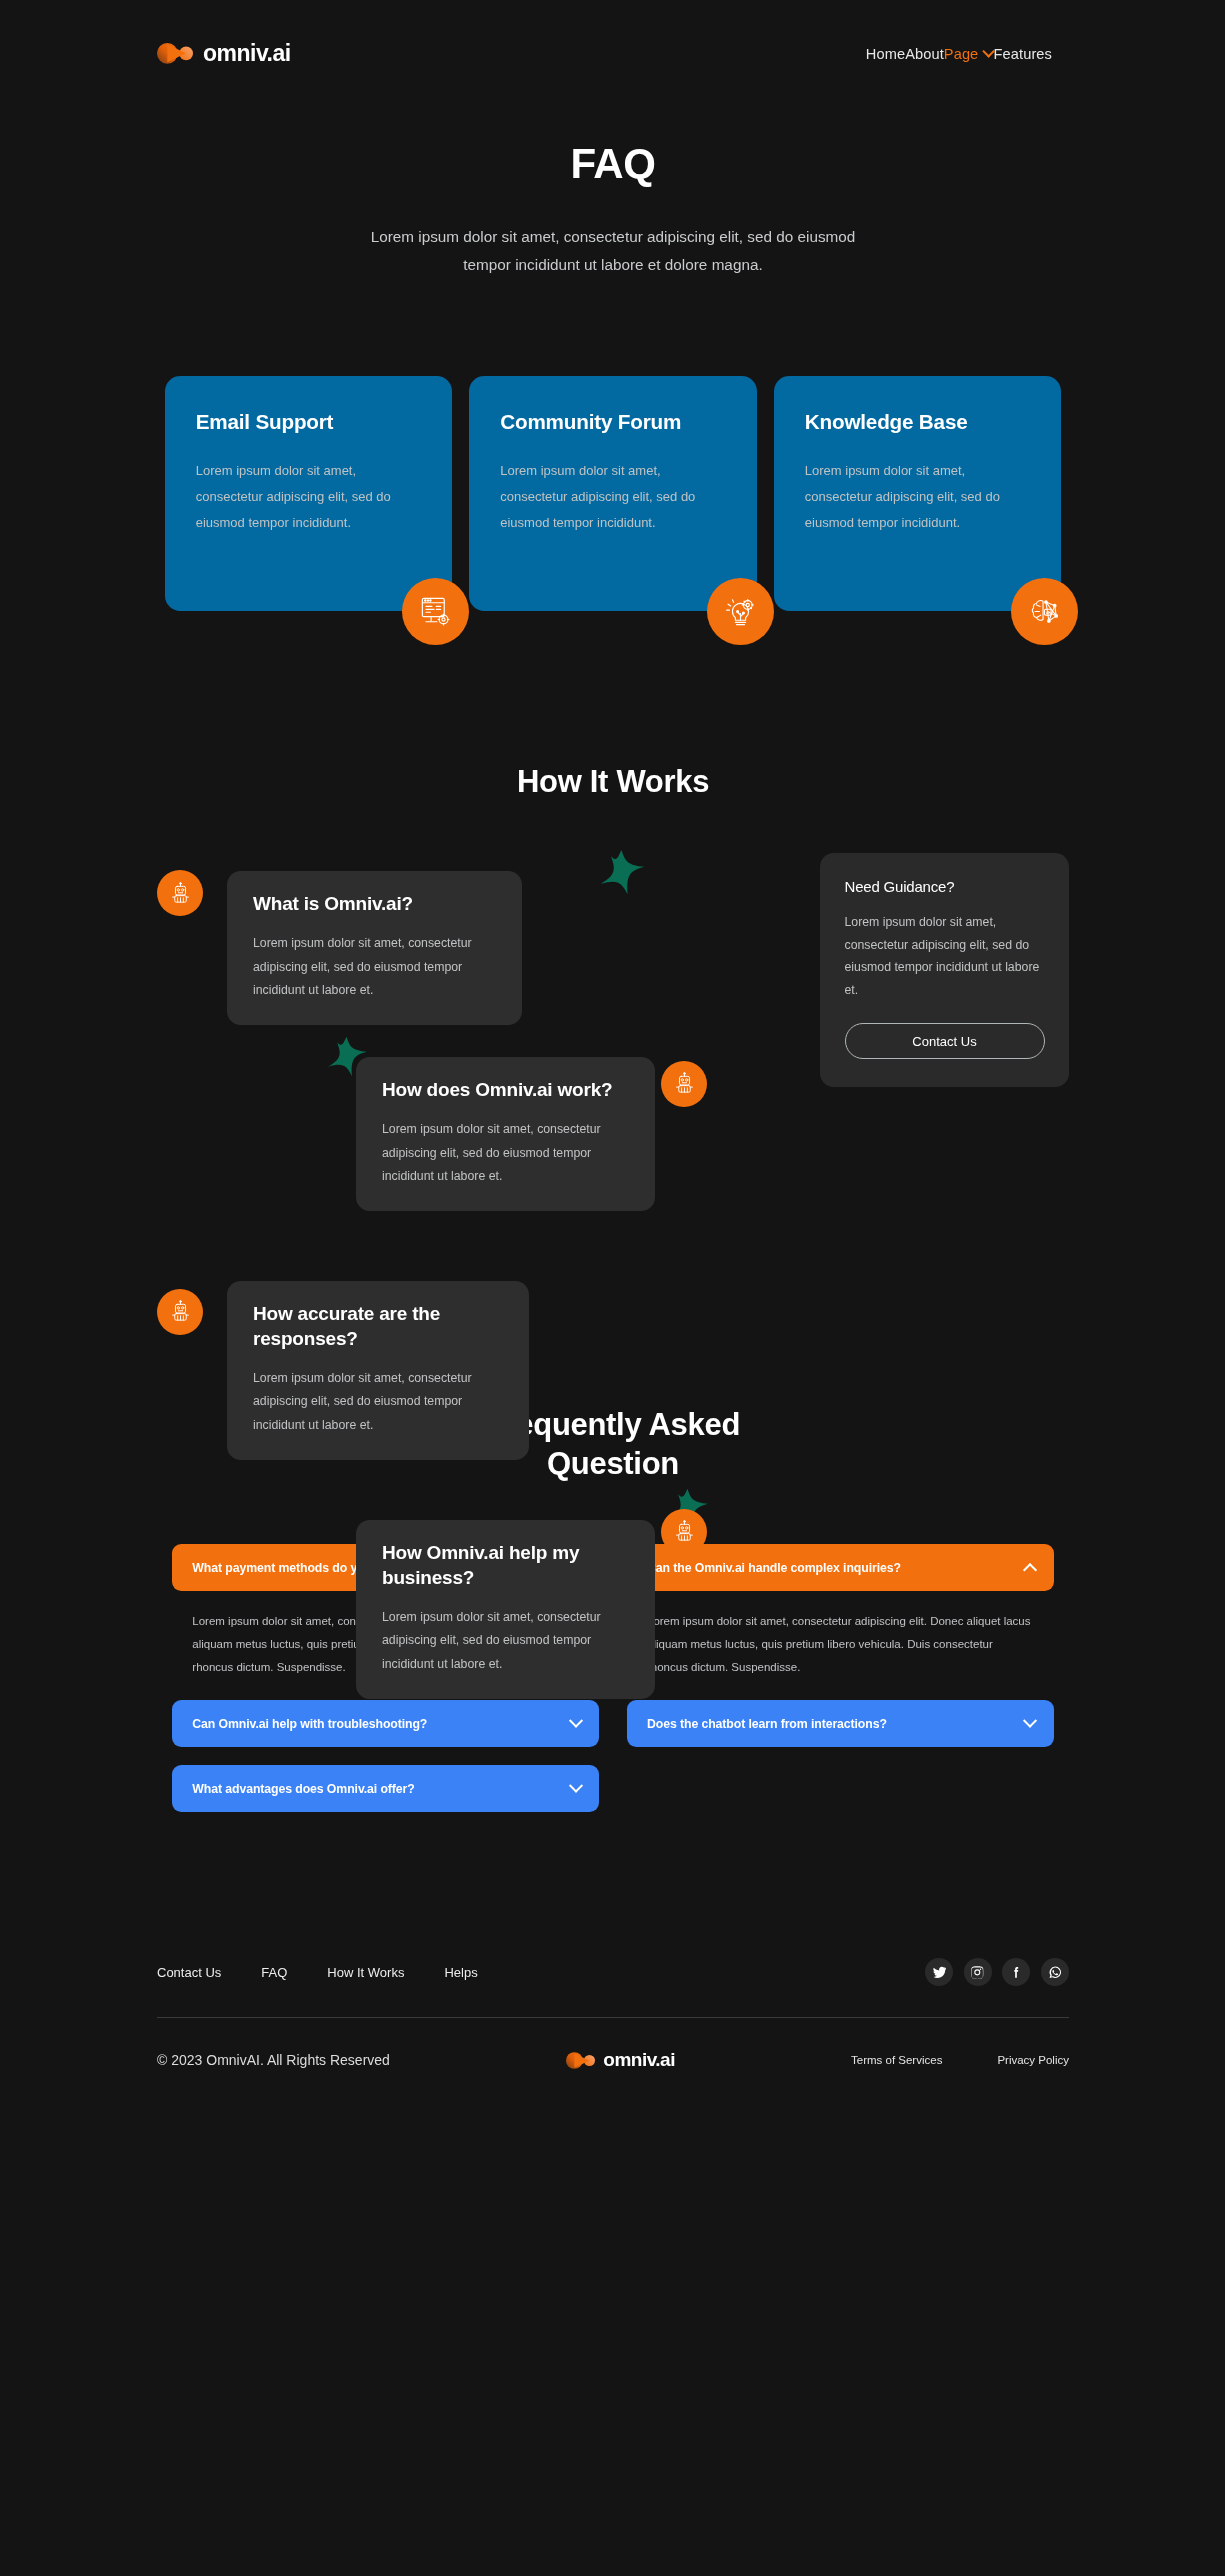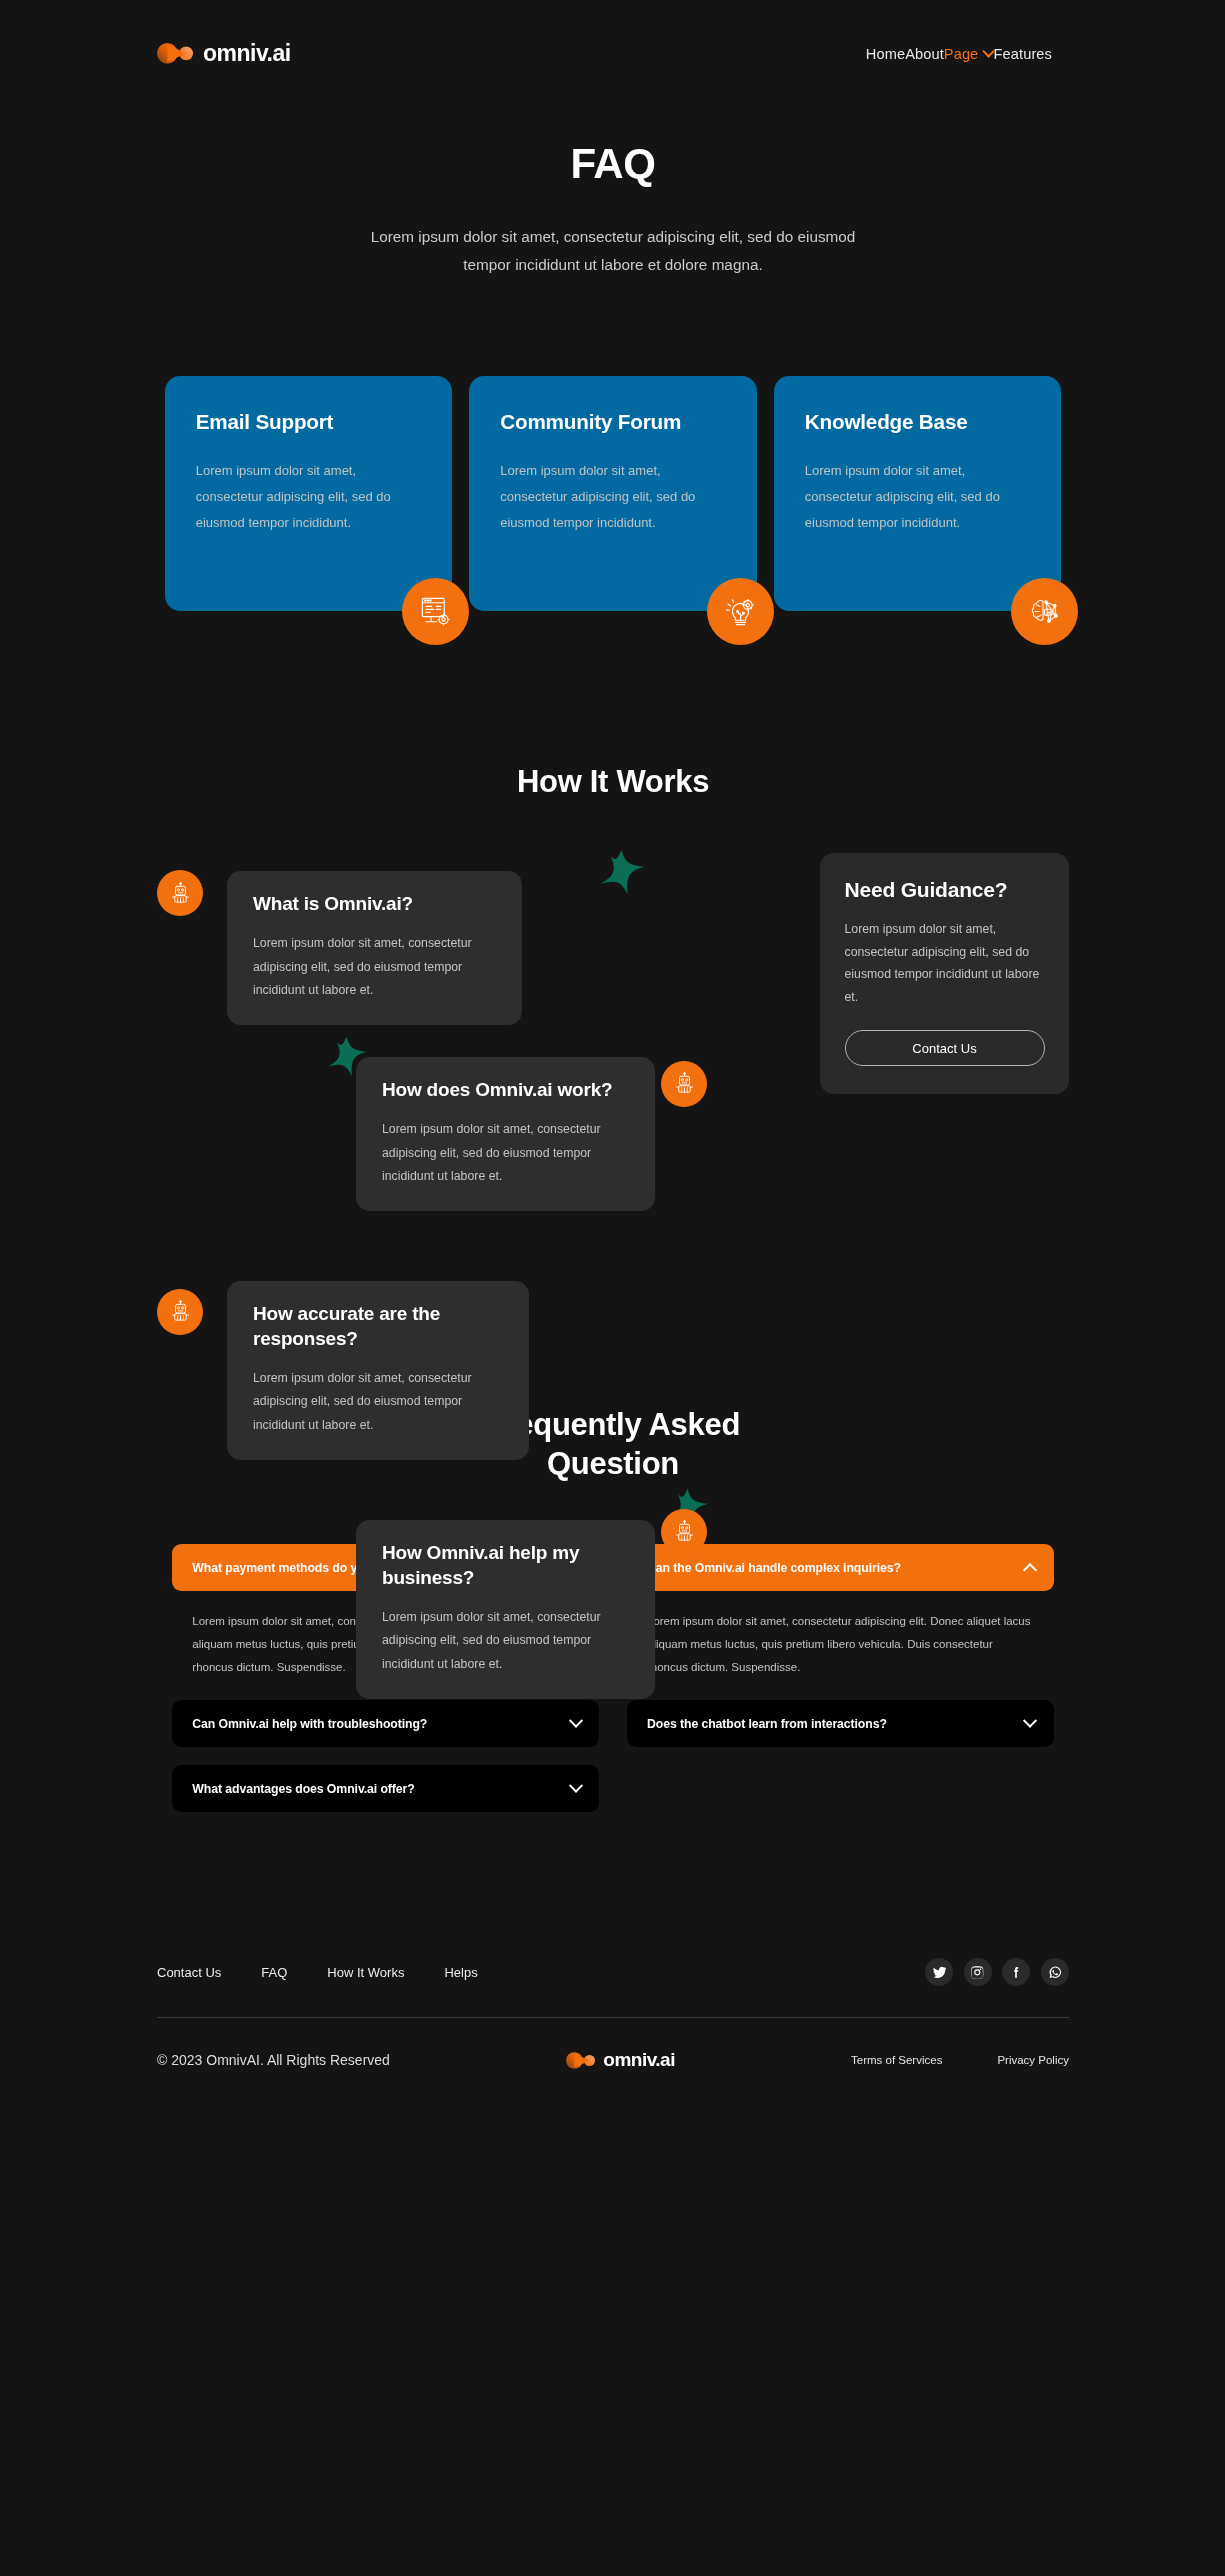--- a/index.html
+++ b/index.html
@@ -58,39 +58,39 @@
   }
   .bubble h4{font-size:19px;font-weight:700;letter-spacing:-0.2px;line-height:1.3;}
   .bubble p{margin-top:15.3px;font-size:12.3px;line-height:1.9;color:#c0c3c4;}
 
   .star{position:absolute;z-index:2;}
 
   .guide{
     position:absolute;right:0;top:7.7px;width:249px;background:#2a2a2a;border-radius:13.8px;
     padding:25px 24.5px 27.6px 24.5px;z-index:3;
   }
-  .guide h4{font-size:21px;font-weight:700;letter-spacing:-0.2px;}
+  .guide h4{font-size:15px;font-weight:400;letter-spacing:-0.2px;}
   .guide p{margin-top:15.3px;font-size:12.3px;line-height:1.85;color:#c0c3c4;}
   .guide-btn{
     margin-top:21.4px;width:100%;height:36px;border-radius:18.4px;border:1.2px solid #aeb6b8;
     background:transparent;color:#ffffff;font-size:13px;cursor:pointer;
     font-family:"Liberation Sans",sans-serif;display:flex;align-items:center;justify-content:center;
   }
 
   
   .faq-title{text-align:center;margin-top:153px;font-size:31px;font-weight:700;line-height:1.28;letter-spacing:-0.3px;}
   .faq-grid{display:flex;gap:28px;margin-top:60px;padding:0 15.3px;}
   .faq-col{flex:1;display:flex;flex-direction:column;gap:18.4px;}
   .acc{border-radius:9.2px;overflow:visible;}
   .acc-head{
     height:47px;border-radius:9.2px;display:flex;align-items:center;justify-content:space-between;
     padding:0 18.4px 0 20px;cursor:pointer;
   }
   .acc.open .acc-head{background:#f3700f;}
-  .acc.closed .acc-head{background:#000000;}
+  .acc.closed .acc-head{background:#3b82f6;}
   .acc-q{font-size:12.3px;font-weight:700;letter-spacing:-0.1px;color:#fff;}
   .acc-ico{width:10px;height:10px;border-right:2px solid #fff;border-bottom:2px solid #fff;}
   .acc.open .acc-ico{transform:rotate(-135deg) translate(-1.5px,-1.5px);}
   .acc.closed .acc-ico{transform:rotate(45deg) translate(-2.3px,-2.3px);}
   .acc-body{padding:18.4px 20px 3.1px 20px;font-size:11.5px;line-height:2;color:#c0c3c4;}
 
   
   footer{margin-top:146px;}
   .foot-top{width:912px;margin:0 auto;display:flex;align-items:center;justify-content:space-between;padding-bottom:31px;}
   .foot-links{display:flex;gap:40px;}

